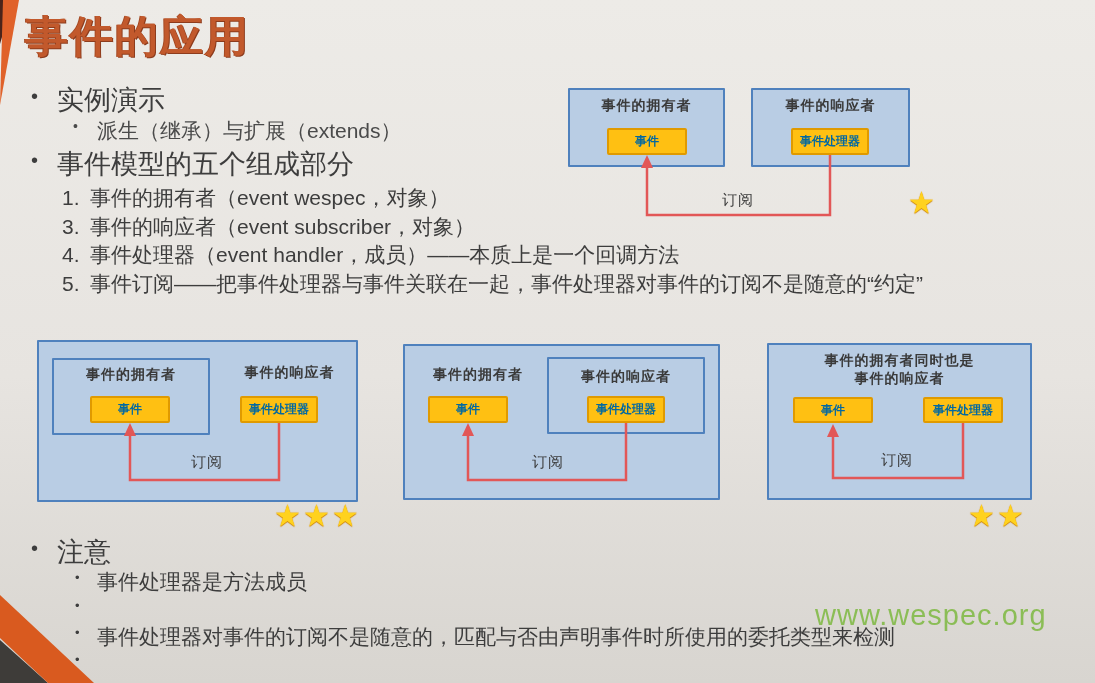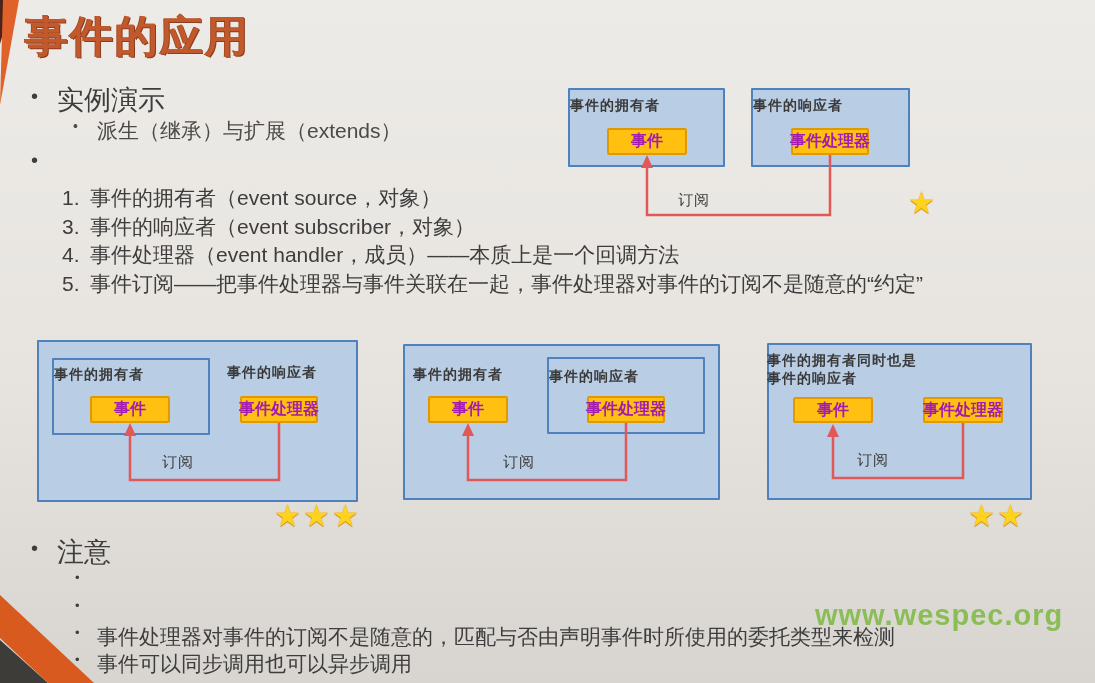--- a/index.html
+++ b/index.html
@@ -26,38 +26,38 @@
   .b2 .dot { position:absolute; left:-24px; top:1px; font-size:14px; }
   .numlist { position:absolute; left:62px; top:184px; font-size:21px; line-height:28.5px; color:#3d3d3d; }
   .numrow { white-space:nowrap; }
   .numrow .num { display:inline-block; width:28px; }
   
   .dwrap { position:absolute; }
   .obox {
     position:absolute; background:#b9cde4; border:2px solid #4f81bd; border-radius:1px;
   }
   .boxlabel {
-    position:absolute; width:100%; text-align:left; font-size:14px; color:#3a3a3a;
+    position:absolute; width:100%; text-align:center; font-size:14px; color:#3a3a3a;
     font-weight:bold; letter-spacing:1px;
   }
   .btn {
     position:absolute; background:#ffc012; border:2px solid #e09a00; border-radius:2px;
     display:flex; align-items:center; justify-content:center;
-    font-size:16px; font-weight:bold; color:#a21caf; white-space:nowrap;
+    font-size:12px; font-weight:bold; color:#0369a1; white-space:nowrap;
   }
   .conn { position:absolute; left:0; top:0; overflow:visible; }
-  .sublabel { position:absolute; font-size:15px; color:#3a3a3a; letter-spacing:1px; }
+  .sublabel { position:absolute; text-align:center; font-size:15px; color:#3a3a3a; letter-spacing:1px; }
   .stars { position:absolute; font-size:30px; color:#ffd21e; text-shadow:0 0 1px #e89b00, 0 1px 1px #c87f00; letter-spacing:2px; }
   
   .note-item { position:absolute; font-size:21px; color:#3d3d3d; white-space:nowrap; }
   .note-item .dot { position:absolute; left:-22px; top:2px; font-size:13px; }
   
   .watermark {
     position:absolute; left:815px; top:599px;
-    font-size:29px; font-weight:bold; letter-spacing:1px;
+    font-size:29px; font-weight:normal; letter-spacing:1px;
     color:rgba(124,184,64,0.85);
   }
 </style>
 </head>
 <body>
 
 <div id="slide">
 
   <svg class="corner-svg" style="left:0;top:0" width="30" height="110">
     <polygon points="0,0 13,0 0,44" fill="#4a241a"></polygon>
@@ -73,24 +73,25 @@
   <div class="b1" style="left:57px;top:82px">
     <span class="dot">•</span>
     <span>实例演示</span>
   </div>
   <div class="b2" style="left:97px;top:117px">
     <span class="dot">•</span>
     <span>派生（继承）与扩展（extends）</span>
   </div>
   <div class="b1" style="left:57px;top:146px">
     <span class="dot">•</span>
+    <span>事件模型的五个组成部分</span>
   </div>
 
   <div class="numlist">
-    <div class="numrow"><span class="num">1.</span><span>事件的拥有者（event source，对象）</span></div>
+    <div class="numrow"><span class="num">1.</span><span>事件的拥有者（event wespec，对象）</span></div>
     <div class="numrow"><span class="num">3.</span><span>事件的响应者（event subscriber，对象）</span></div>
     <div class="numrow"><span class="num">4.</span><span>事件处理器（event handler，成员）——本质上是一个回调方法</span></div>
     <div class="numrow"><span class="num">5.</span><span>事件订阅——把事件处理器与事件关联在一起，事件处理器对事件的订阅不是随意的“约定”</span></div>
   </div>
 
   <div class="dwrap" style="left:568px;top:88px;width:342px;height:132px">
     <div class="obox" style="left:0;top:0;width:157px;height:79px">
       <div class="boxlabel" style="top:7px">事件的拥有者</div>
     </div>
     <div class="obox" style="left:183px;top:0;width:159px;height:79px">
@@ -150,28 +151,28 @@
     <div class="sublabel" style="left:90px;top:108px;width:80px">订阅</div>
   </div>
   <div class="stars" style="left:968px;top:498px">★★</div>
 
   <div class="b1" style="left:57px;top:534px">
     <span class="dot">•</span>
     <span>注意</span>
   </div>
   <div class="note-item" style="left:97px;top:568px">
     <span class="dot">•</span>
+    <span>事件处理器是方法成员</span>
   </div>
   <div class="note-item" style="left:97px;top:596px">
     <span class="dot">•</span>
   </div>
   <div class="note-item" style="left:97px;top:623px">
     <span class="dot">•</span>
     <span>事件处理器对事件的订阅不是随意的，匹配与否由声明事件时所使用的委托类型来检测</span>
   </div>
   <div class="note-item" style="left:97px;top:650px">
     <span class="dot">•</span>
-    <span>事件可以同步调用也可以异步调用</span>
   </div>
 
   <div class="watermark">www.wespec.org</div>
 
 </div>
 
 </body></html>

